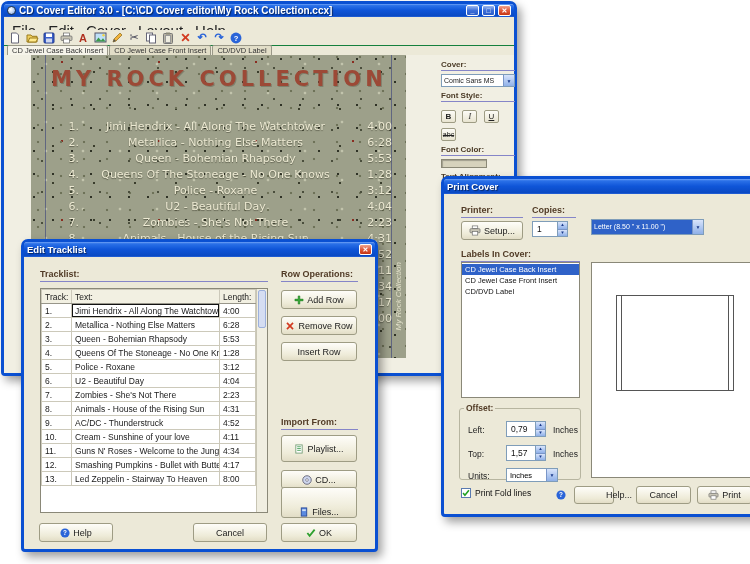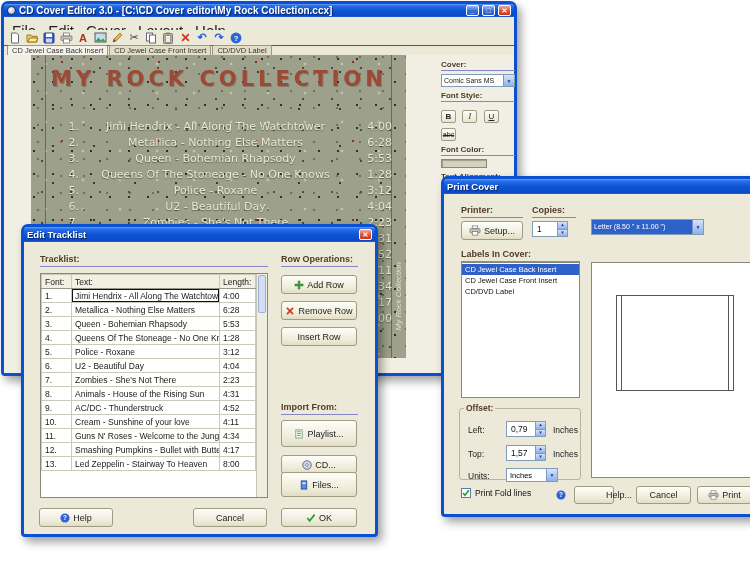--- a/index.html
+++ b/index.html
@@ -84,21 +84,21 @@
               background:linear-gradient(180deg,#fdfcf7,#e8e4d0); border:1px solid #9e9c84; border-radius:2px;
               font-size:8px; color:#222; margin-right:2px; }
   #font-swatch { width:46px; height:9px; background:#d6d2bc; border:1px solid #8a8876;
                  box-shadow:inset 1px 1px 1px rgba(0,0,0,.25); }
   .align-grid { display:flex; gap:2px; margin-bottom:2px; }
   .align-btn { width:15px; height:12px; display:flex; align-items:center; justify-content:center;
                background:linear-gradient(180deg,#fdfcf7,#e8e4d0); border:1px solid #9e9c84; border-radius:2px;
                font-size:8px; color:#555; }
 
   
-  #edit-dlg { left:21px; top:224px; width:357px; height:313px; }
+  #edit-dlg { left:21px; top:239px; width:357px; height:313px; }
   .dlg .tb { height:15px; }
   .dlg .tb-title { font-size:9.5px; }
   #tl-table-box { position:absolute; left:16px; top:46px; width:228px; height:225px; background:#fff;
                   border:1px solid #8a8878; }
   #tl-table { border-collapse:collapse; table-layout:fixed; width:214px; font-size:8.5px; color:#1a1a1a; }
   #tl-table td { border:1px solid #ccc9ba; height:14px; padding:0 3px; white-space:nowrap; overflow:hidden; }
   #tl-table .hdr td { background:#f2f0e2; border-bottom:1px solid #98968a; }
   #tl-table td.focus { box-shadow:inset 0 0 0 1px #111; }
   #tl-scroll { position:absolute; right:0; top:0; bottom:0; width:11px; background:#f0eee1;
                border-left:1px solid #c8c5b4; }
@@ -359,21 +359,21 @@
 
     <div id="tl-table-box">
       <table id="tl-table">
         <colgroup>
             <col style="width:30px">
             <col style="width:148px">
             <col style="width:36px">
           </colgroup>
         <tbody>
           <tr class="hdr">
-            <td>Font:</td>
+            <td>Track:</td>
             <td>Text:</td>
             <td>Length:</td>
           </tr>
         </tbody>
         <tbody id="track-rows">
             <tr>
               <td>1.</td>
               <td class="focus">Jimi Hendrix - All Along The Watchtower</td>
               <td>4:00</td>
             </tr>
@@ -469,21 +469,21 @@
           </svg></span>
       <span>Playlist...</span>
     </div>
     <div class="xp-btn" style="left:257px; top:219px; width:76px; height:19px;margin-top:9px;">
       <span class="ico"><svg width="10" height="10" viewBox="0 0 11 11">
             <circle cx="5.5" cy="5.5" r="4.7" fill="#cdd6ee" stroke="#667"></circle>
             <circle cx="5.5" cy="5.5" r="1.5" fill="#fff" stroke="#889"></circle>
           </svg></span>
       <span>CD...</span>
     </div>
-    <div class="xp-btn" style="left:257px; top:245px; width:76px; height:25px;">
+    <div class="xp-btn" style="left:257px; top:245px; width:76px; height:31px;align-items:flex-end;">
       <span class="ico"><svg width="10" height="10" viewBox="0 0 11 11">
             <rect x="2.5" y="1" width="6" height="9" fill="#5a8ae0" stroke="#2a4a9a"></rect>
             <rect x="3.5" y="2.5" width="4" height="2" fill="#cfe0f8"></rect>
           </svg></span>
       <span>Files...</span>
     </div>
 
     <div class="xp-btn" style="left:15px; top:281px; width:74px; height:19px;">
       <span class="ico"><svg width="10" height="10" viewBox="0 0 11 11">
             <circle cx="5.5" cy="5.5" r="5" fill="#2a64d8"></circle>

